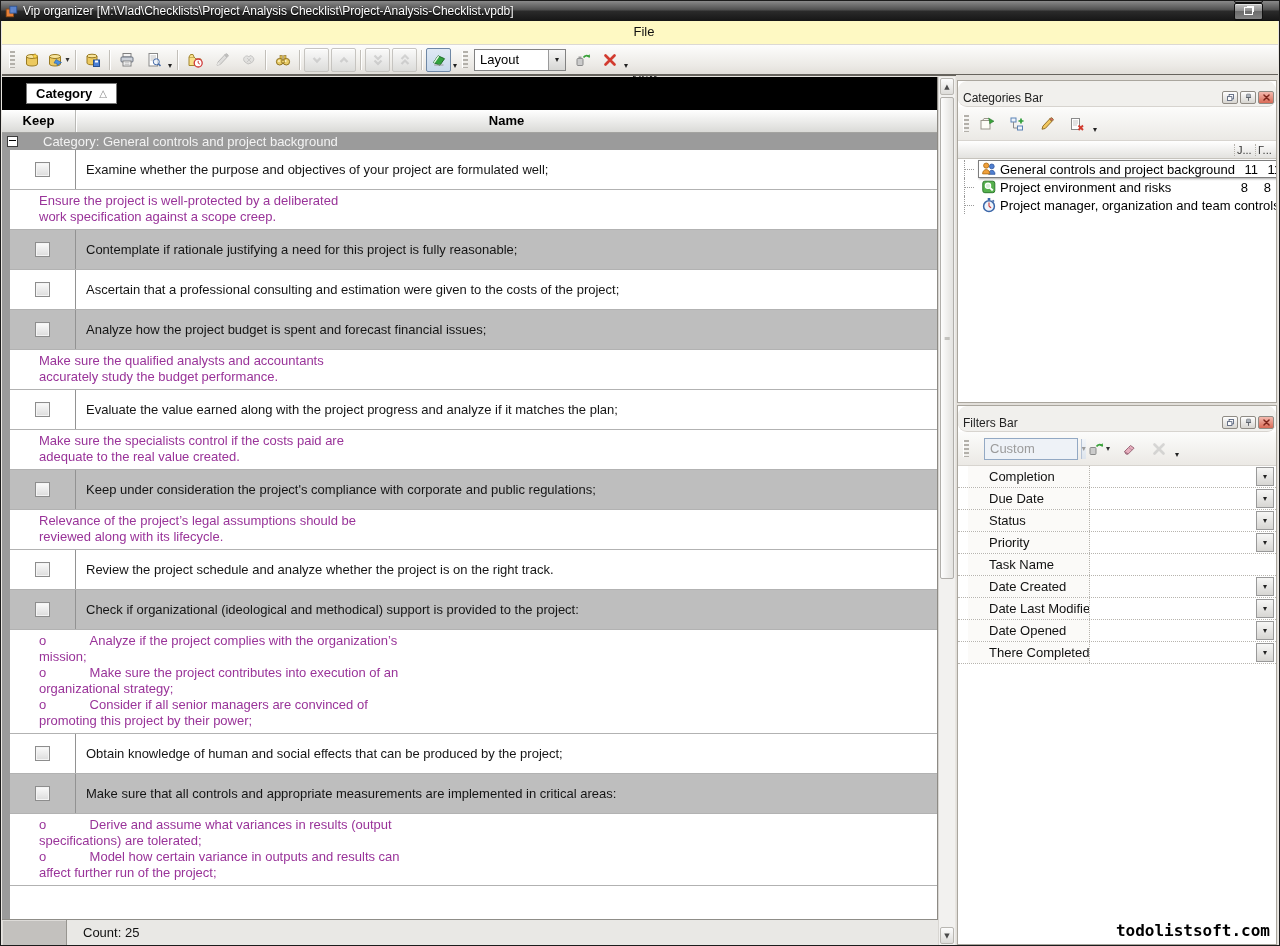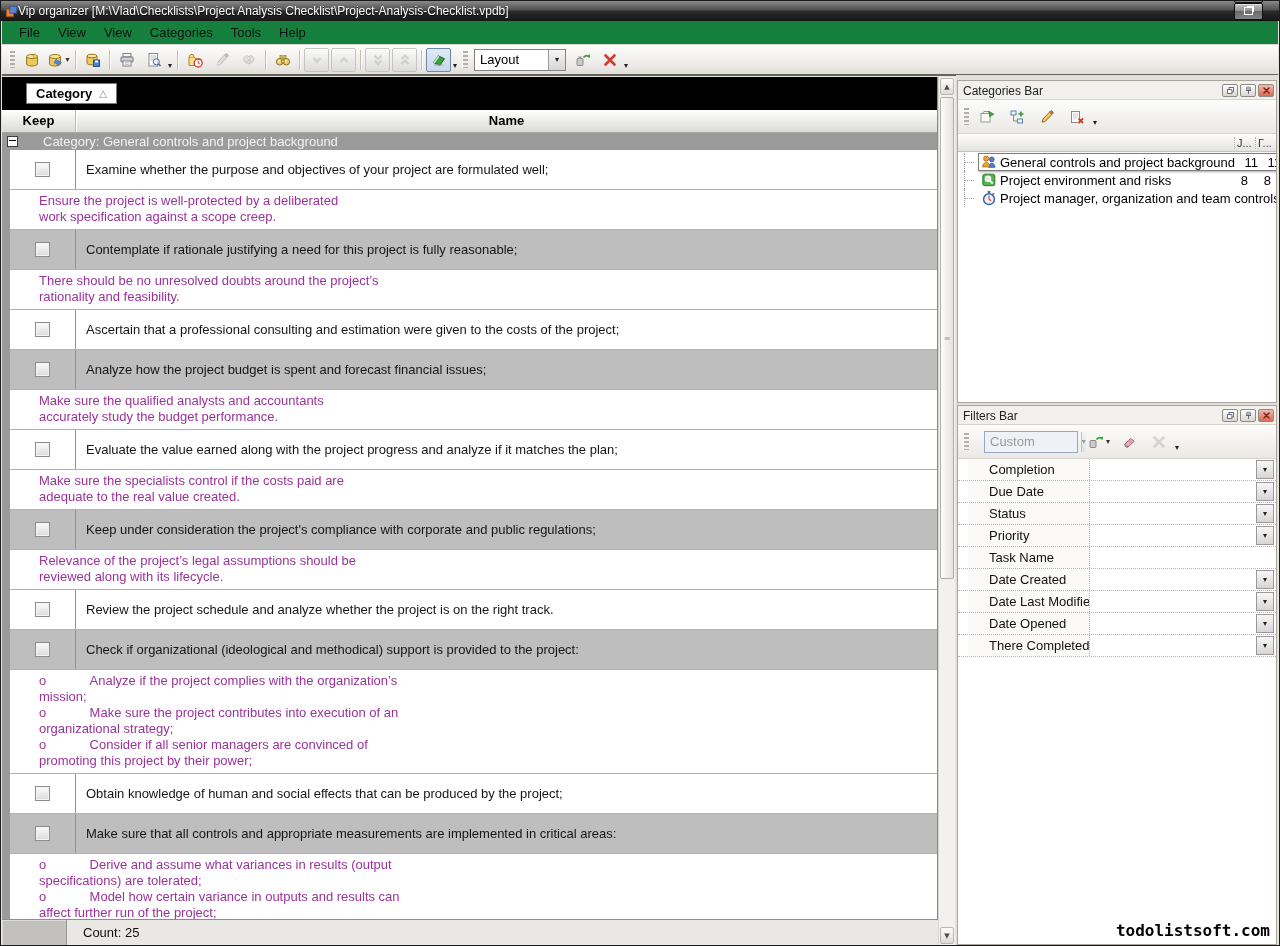--- a/index.html
+++ b/index.html
@@ -4,31 +4,31 @@
 <style>
   html,body{margin:0;padding:0;background:#555;}
   #window{position:relative;width:1280px;height:946px;overflow:hidden;
     font-family:"Liberation Sans",sans-serif;background:#e9e6e1;
     border:1px solid #1c1c1c;box-sizing:border-box;}
   .ic{width:16px;height:16px;flex:0 0 auto;}
   .ic.sm{width:13px;height:13px;}
   
   #titlebar{position:absolute;top:0;left:0;right:0;height:20px;
     background:linear-gradient(#8a8a8a,#4e4e4e 45%,#2b2b2b 50%,#161616);
-    color:#fff;font-size:12px;display:flex;align-items:center;padding:0 4px;}
+    color:#fff;font-size:12px;display:flex;align-items:center;gap:5px;padding:0 4px;}
   #title-text{flex:1;white-space:nowrap;overflow:hidden;text-shadow:0 1px 1px #000;}
   .wbtn{width:27px;height:15px;border:1px solid #101010;border-radius:2px;margin-left:1px;
     background:linear-gradient(#c6c6c6,#8f8f8f 45%,#6c6c6c 50%,#828282);
     display:flex;align-items:center;justify-content:center;color:#fff;
     font-size:10px;font-weight:bold;box-shadow:inset 0 1px 0 rgba(255,255,255,.5);}
   .wbtn.close{width:39px;background:linear-gradient(#eda493,#cf5a44 45%,#a33524 50%,#b84a36);}
   .g-restore{display:block;width:7px;height:6px;border:1px solid #fff;box-shadow:2px -2px 0 -1px #fff;}
   
-  #menubar{position:absolute;top:20px;left:1px;right:1px;height:23px;background:#15803d;
-    border-bottom:1px solid #dcd9d4;display:flex;align-items:center;font-size:13px;padding-left:8px;color:#111;}
+  #menubar{position:absolute;top:20px;left:1px;right:1px;height:23px;background:#fef9c3;
+    border-bottom:1px solid #dcd9d4;display:flex;align-items:center;font-size:13px;padding-left:8px;color:#111;flex-direction:column;}
   .menu-item{padding:3px 9px;}
   
   #toolbar{position:absolute;top:44px;left:1px;right:1px;height:29px;
     background:linear-gradient(#fdfdfc,#eceae6 70%,#e2dfda);
     border-bottom:2px solid #66635d;display:flex;align-items:center;padding-left:4px;}
   .grip{width:5px;height:17px;margin:0 3px;
     background:repeating-linear-gradient(180deg,#b3b0aa 0 2px,transparent 2px 4px);
     border-left:1px solid #fff;}
   .tb-btn{height:22px;min-width:23px;display:flex;align-items:center;justify-content:center;margin:0 1px;border:1px solid transparent;border-radius:2px;}
   .tb-btn.boxed{background:linear-gradient(#fafafa,#dcdcda);border:1px solid #c6c4c0;box-shadow:inset 0 1px 0 #fff;}
@@ -85,21 +85,21 @@
   #sc-thumb{position:absolute;left:1px;right:1px;top:20px;height:482px;border:1px solid #b0aeaa;border-radius:2px;
     background:linear-gradient(90deg,#fdfdfd,#e3e2df);display:flex;align-items:center;justify-content:center;
     font-family:"DejaVu Sans",sans-serif;font-size:8px;color:#9a9893;box-sizing:border-box;}
   
   #dock{position:absolute;left:955px;top:74px;right:1px;bottom:0;background:#e2dfda;}
   .panel{position:absolute;left:1px;right:1px;background:#fff;border:1px solid #aaa69e;box-sizing:border-box;
     display:flex;flex-direction:column;overflow:hidden;}
   #categories-panel{top:5px;height:323px;}
   #filters-panel{top:330px;bottom:0;}
   .panel-title{height:17px;flex:0 0 auto;background:#f1f0ed;border-bottom:1px solid #d7d4cf;
-    display:flex;align-items:center;font-size:12px;color:#222;padding:1px 2px 0 5px;}
+    display:flex;align-items:center;font-size:12px;color:#222;padding:8px 2px 0 5px;border-radius:9px;}
   .panel-title .t{flex:1;}
   .pt-btn{width:16px;height:13px;margin-left:2px;border:1px solid #8f8b84;border-radius:2px;
     background:linear-gradient(#fefefe,#d8d6d1);display:flex;align-items:center;justify-content:center;box-sizing:border-box;}
   .pt-btn.close{background:linear-gradient(#f3b9ae,#d96a56);}
   .pt-btn .ic{width:9px;height:9px;}
   .panel-toolbar{height:33px;flex:0 0 auto;border-bottom:1px solid #d7d4cf;
     background:linear-gradient(#fcfcfb,#ebe9e5);display:flex;align-items:center;padding-left:2px;}
   .panel-toolbar .tb-btn{min-width:26px;}
   
   #cat-header{height:17px;flex:0 0 auto;background:linear-gradient(#ffffff,#e3e2df);
@@ -439,22 +439,20 @@
         <div class="grow note">Ensure the project is well-protected by a deliberated
 work specification against a scope creep.</div>
         <div class="grow task gray">
           <span class="cell-done">
             <span class="checkbox"></span>
           </span>
           <span class="cell-name">
             <span>Contemplate if rationale justifying a need for this project is fully reasonable;</span>
           </span>
         </div>
-        <div class="grow note">There should be no unresolved doubts around the project’s
-rationality and feasibility.</div>
         <div class="grow task">
           <span class="cell-done">
             <span class="checkbox"></span>
           </span>
           <span class="cell-name">
             <span>Ascertain that a professional consulting and estimation were given to the costs of the project;</span>
           </span>
         </div>
         <div class="grow task gray">
           <span class="cell-done">

